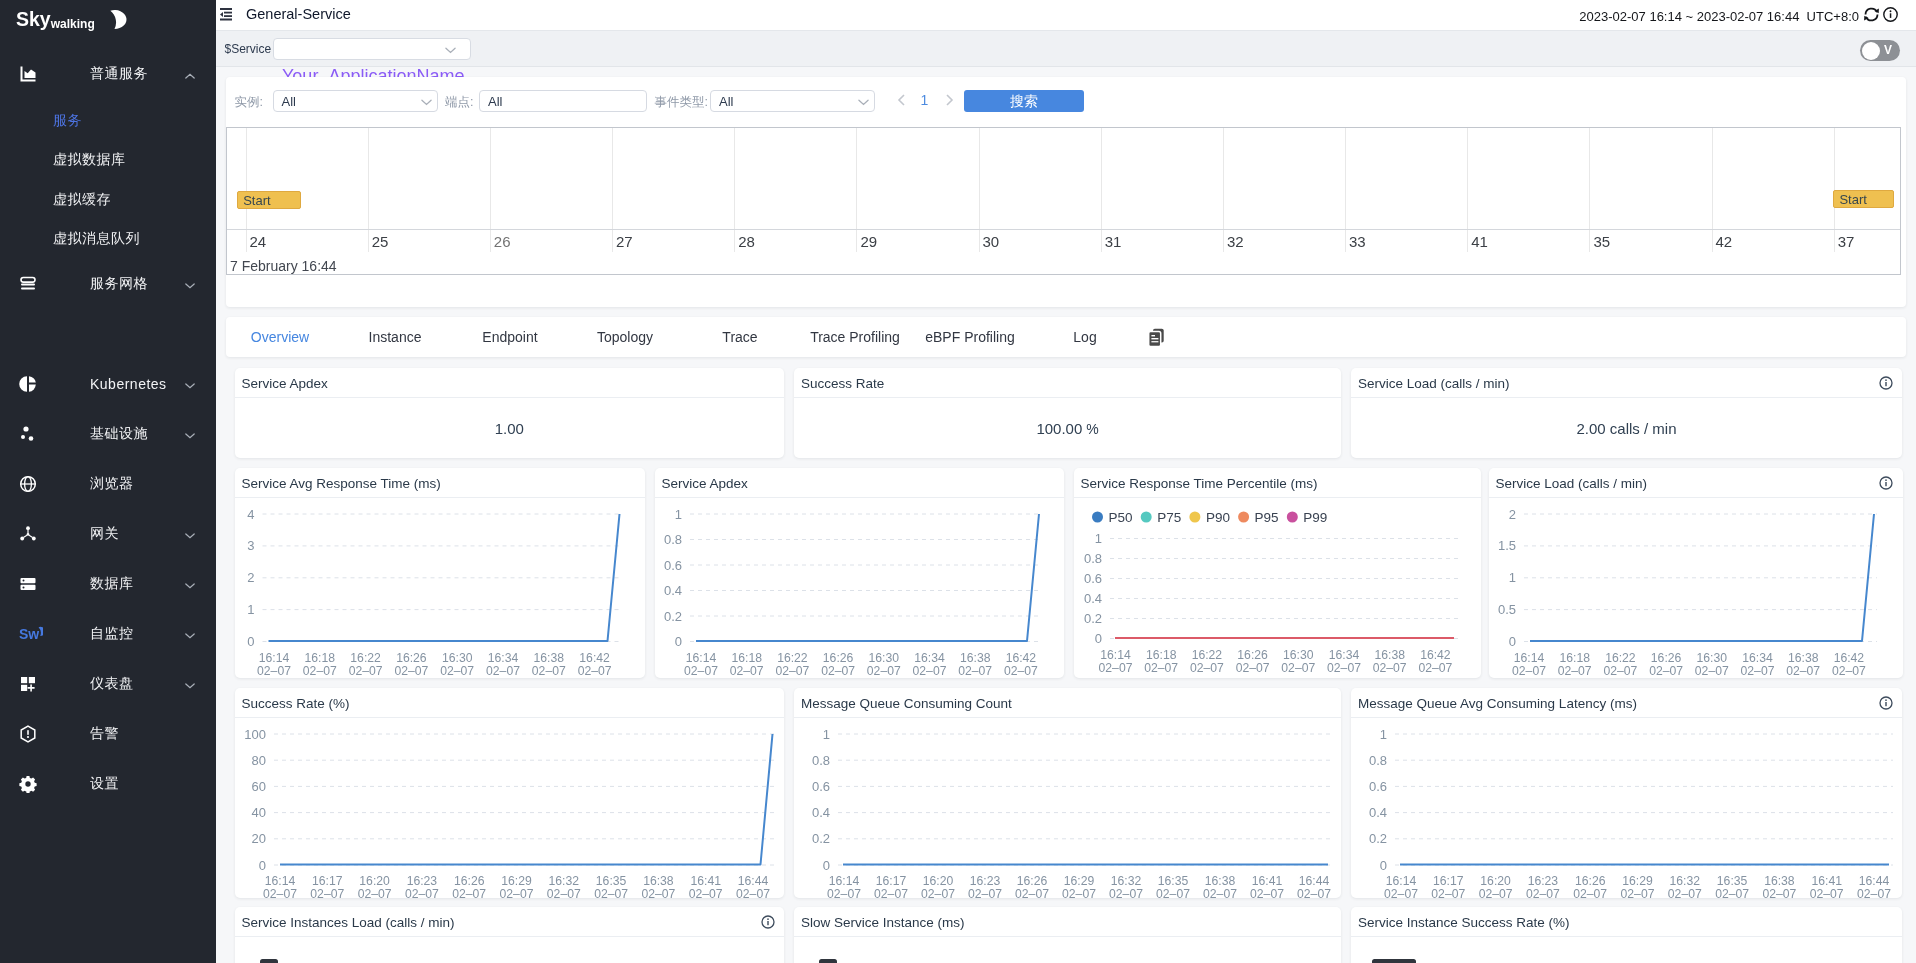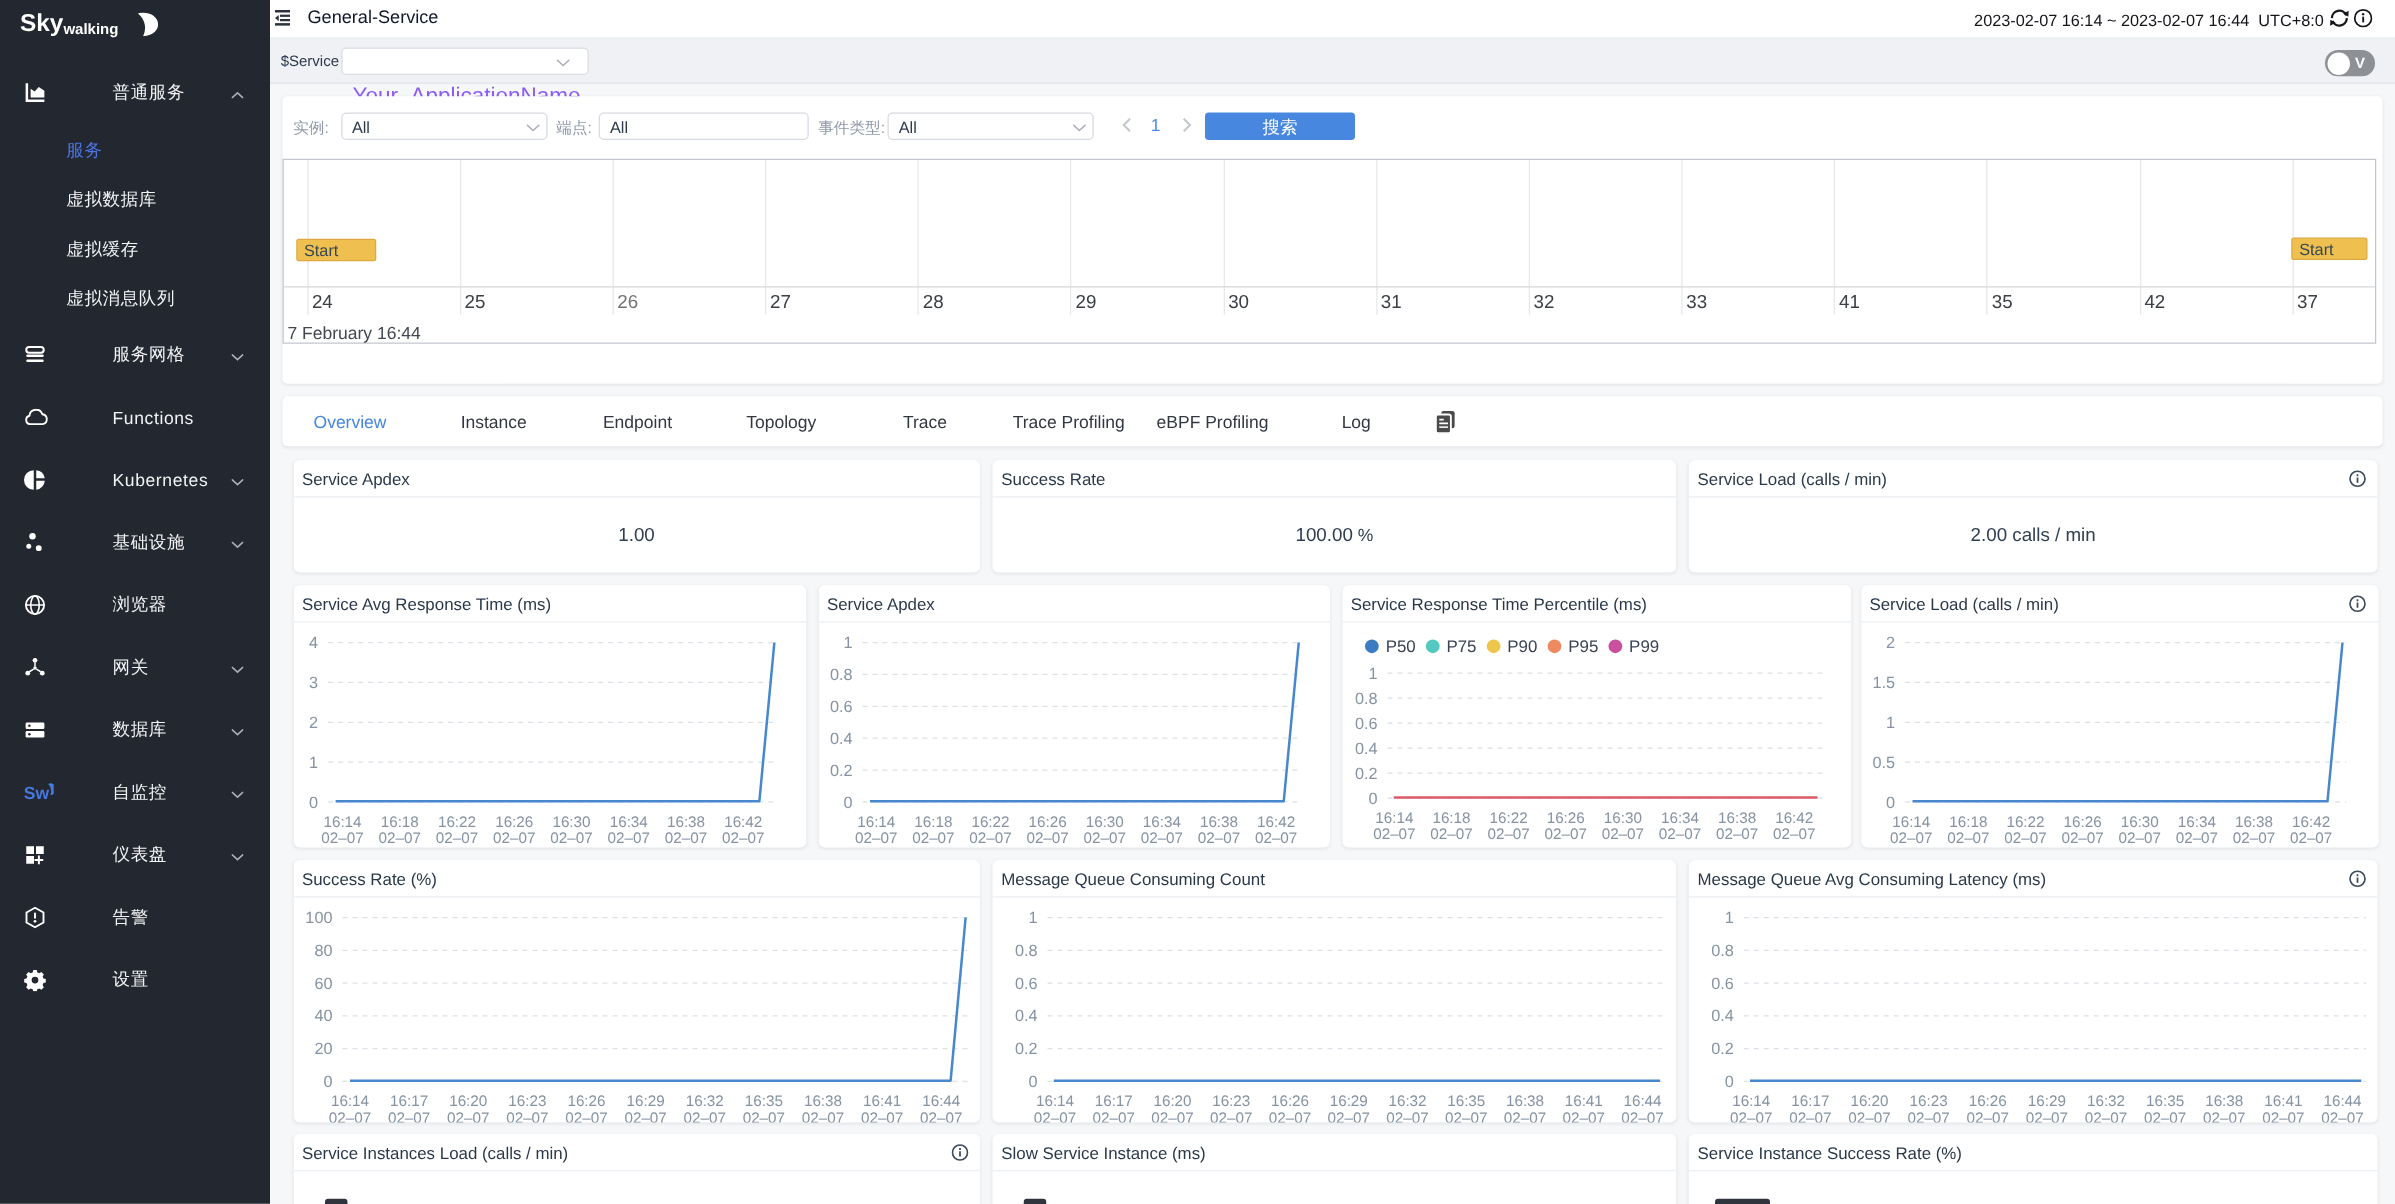--- a/index.html
+++ b/index.html
@@ -46,26 +46,20 @@
 <div class="menu-item" style="top:258.5px;">
       <span class="mi-icon"><svg viewBox="0 0 18 18" width="18" height="18">
           <rect x="2" y="2.5" width="14" height="4.6" rx="2.3" fill="none" stroke="#fff" stroke-width="1.6"></rect>
           <rect x="2" y="8.6" width="14" height="2" rx="1" fill="#fff"></rect>
           <rect x="2" y="12.6" width="14" height="2" rx="1" fill="#fff"></rect>
         </svg></span>
       <span class="mi-text" style="">服务网格</span>
       <span class="mi-arrow"><svg width="10" height="6" viewBox="0 0 12 7">
           <path d="M1 1 L6 5.6 L11 1" fill="none" stroke="#A9AFB8" stroke-width="1.5" stroke-linecap="round"></path>
         </svg></span>
-    </div>
-<div class="menu-item" style="top:308.5px;">
-      <span class="mi-icon"><svg viewBox="0 0 20 14" width="20" height="14" style="margin-top:2px">
-          <path d="M 15.2 12.3 H 5 A 3.4 3.4 0 0 1 4.6 5.6 A 5.3 5.3 0 0 1 14.9 4.4 A 4 4 0 0 1 15.2 12.3 Z" fill="none" stroke="#fff" stroke-width="1.5" stroke-linejoin="round"></path>
-        </svg></span>
-      <span class="mi-text" style="">Functions</span>
     </div>
 <div class="menu-item" style="top:358.5px;">
       <span class="mi-icon"><svg viewBox="0 0 18 18" width="18" height="18">
           <path d="M8 1.2 A 7.8 7.8 0 0 0 8 16.8 Z" fill="#fff"></path>
           <path d="M10 1.2 A 7.8 7.8 0 0 1 16.8 7.5 L 10 7.5 Z" fill="#fff"></path>
           <path d="M10 9.5 L 16.8 9.5 A 7.8 7.8 0 0 1 10 16.8 Z" fill="#fff"></path>
         </svg></span>
       <span class="mi-text" style="">Kubernetes</span>
       <span class="mi-arrow"><svg width="10" height="6" viewBox="0 0 12 7">
           <path d="M1 1 L6 5.6 L11 1" fill="none" stroke="#A9AFB8" stroke-width="1.5" stroke-linecap="round"></path>

